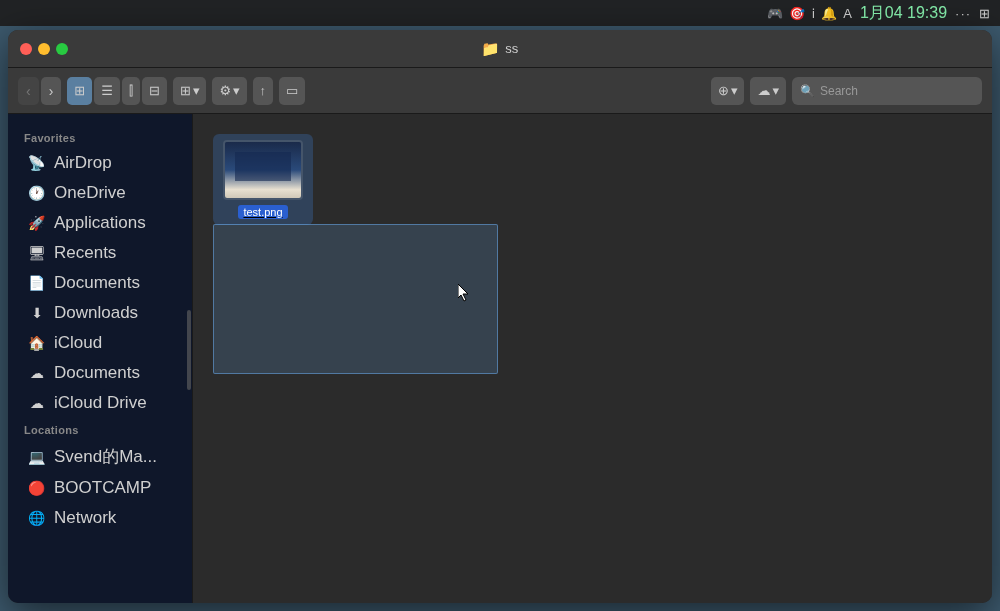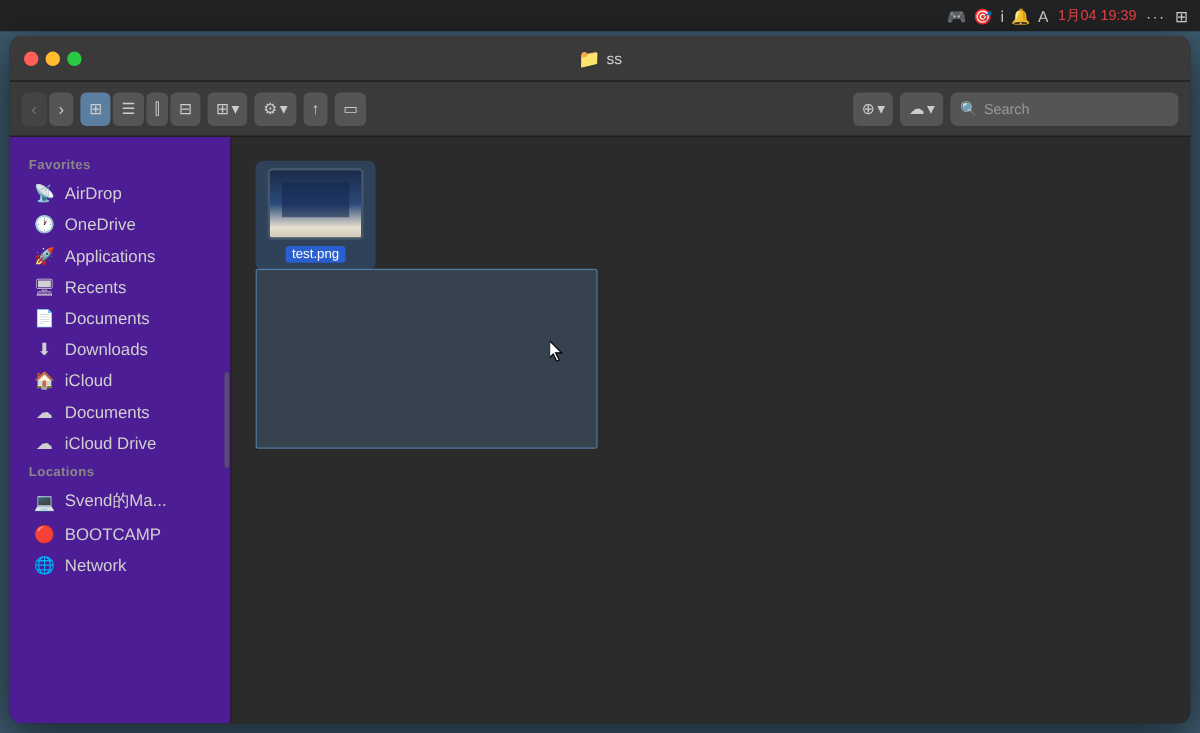--- a/index.html
+++ b/index.html
@@ -27,22 +27,22 @@
     .menubar-icons {
       display: flex;
       align-items: center;
       gap: 6px;
     }
     .menubar-icon {
       color: #d0d0d0;
       font-size: 13px;
     }
     .menubar-time {
-      color: #ef4444;
-      font-size: 12px;
+      color: #86efac;
+      font-size: 16px;
       font-weight: 500;
     }
     .menubar-dots {
       color: #d0d0d0;
       font-size: 13px;
       letter-spacing: 1px;
     }
     .menubar-grid-icon {
       color: #d0d0d0;
       font-size: 13px;
@@ -175,21 +175,21 @@
     
     .content-area {
       flex: 1;
       display: flex;
       overflow: hidden;
     }
 
     
     .sidebar {
       width: 185px;
-      background: #4c1d95;
+      background: #0f172a;
       border-right: 1px solid #1a1a1a;
       padding: 12px 0;
       overflow-y: auto;
       flex-shrink: 0;
     }
     .sidebar::-webkit-scrollbar { width: 4px; }
     .sidebar::-webkit-scrollbar-thumb { background: #555; border-radius: 2px; }
 
     .sidebar-section-label {
       color: #888;
@@ -209,21 +209,21 @@
       cursor: pointer;
       border-radius: 6px;
       margin: 0 4px;
     }
     .sidebar-item-icon {
       font-size: 14px;
       width: 18px;
       text-align: center;
       flex-shrink: 0;
     }
-    .sidebar-item-label { font-size: 14px; }
+    .sidebar-item-label { font-size: 17px; }
 
     
     .file-area {
       flex: 1;
       background: #2b2b2b;
       padding: 15px;
       overflow: auto;
       position: relative;
     }
 
@@ -250,21 +250,21 @@
     .file-item {
       display: flex;
       flex-direction: column;
       align-items: center;
       gap: 5px;
       cursor: pointer;
       padding: 6px;
       border-radius: 6px;
       width: 100px;
     }
-    .file-item.selected { background: rgba(60,120,200,0.3); }
+    .file-item.selected { background: rgba(60,120,200,0.3); text-decoration: underline; }
 
     .file-thumbnail {
       width: 80px;
       height: 60px;
       border-radius: 4px;
       overflow: hidden;
       display: flex;
       align-items: center;
       justify-content: center;
       border: 2px solid rgba(255,255,255,0.1);

